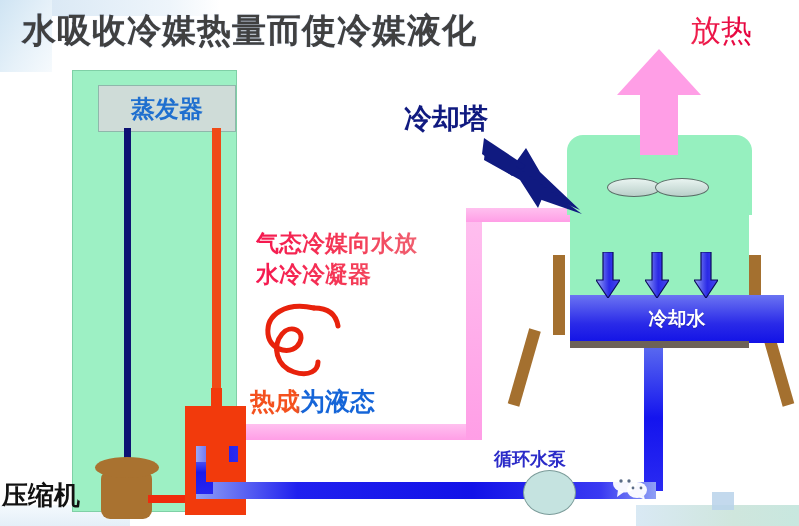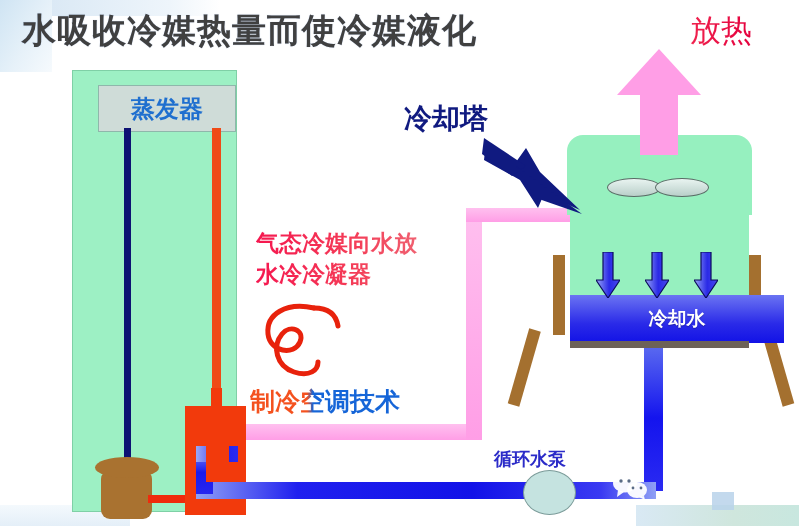--- a/index.html
+++ b/index.html
@@ -223,19 +223,20 @@
 
   <div class="abs hot">放热</div>
 
   <div class="abs tower-label">冷却塔</div>
 
   <div class="abs note">
     <div>气态冷媒向水放</div>
     <div>水冷冷凝器</div>
   </div>
 
-  <div class="abs cond-label">制冷空调技术</div>
-
+  <div class="abs cond-label">热成为液态</div>
+
+  <div class="abs comp-label">压缩机</div>
 
   <div class="abs pump-label">循环水泵</div>
 
 
 </div>
 
 </body></html>

